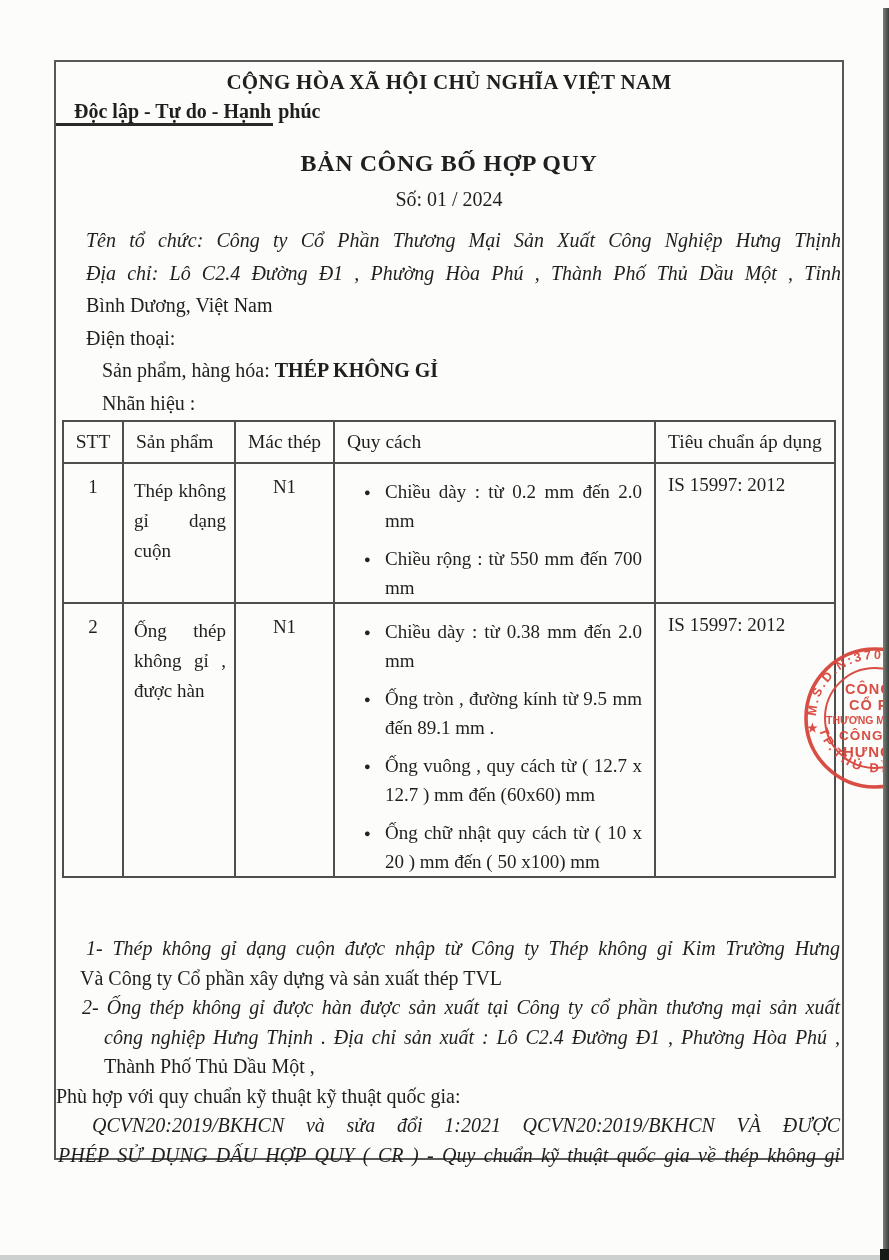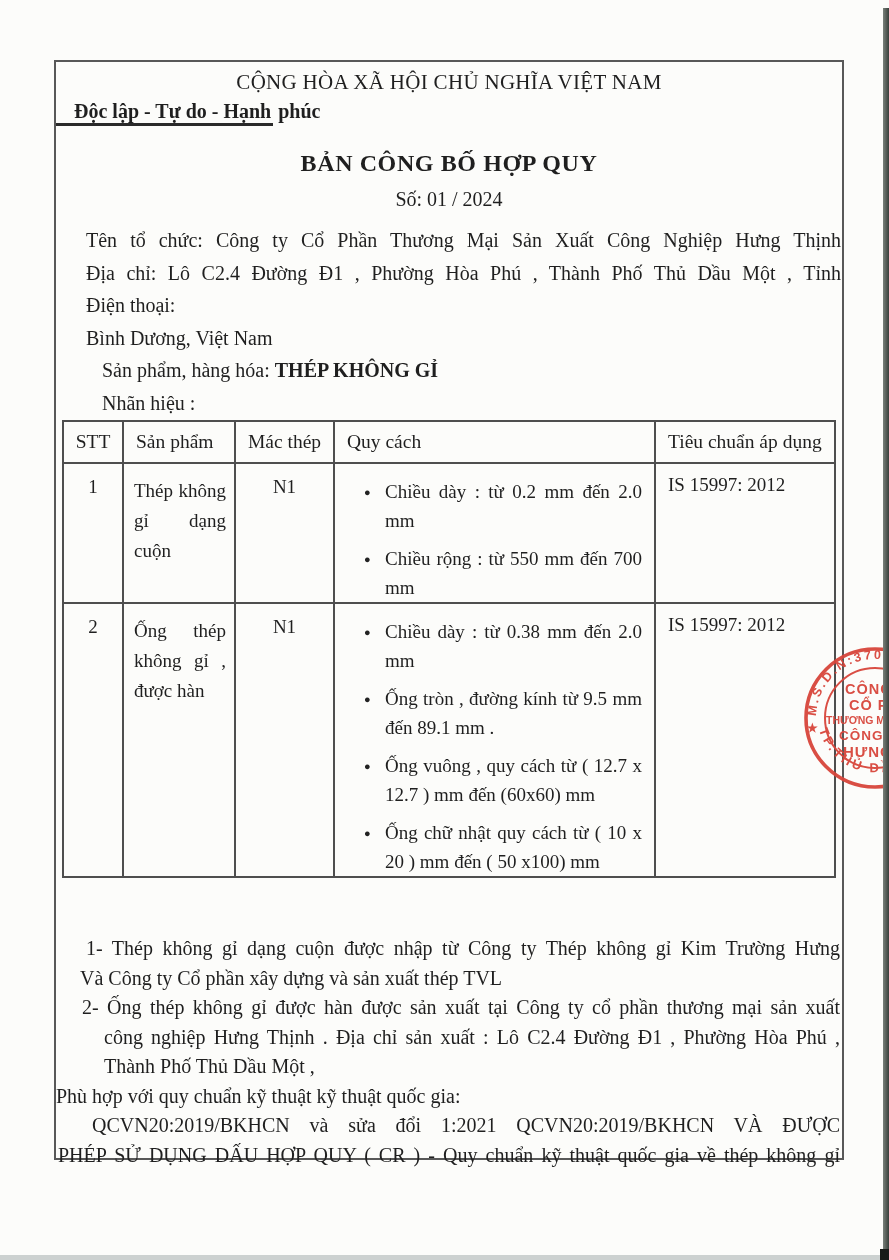--- a/index.html
+++ b/index.html
@@ -6,30 +6,30 @@
   .scan {
     position:relative; width:889px; height:1260px;
     background:#fcfcfa; overflow:hidden;
     color:#1f1f1f; font-family:"Liberation Serif", serif;
   }
   .frame {
     position:absolute; left:54px; top:60px; width:790px; height:1100px;
     border:2px solid #585858; box-sizing:border-box; background:transparent;
   }
   
-  .republic { font-size:21px; font-weight:normal; text-align:center; margin-top:8px; letter-spacing:.3px; }
+  .republic { font-size:21px; font-weight:bold; text-align:center; margin-top:8px; letter-spacing:.3px; }
   .motto    { font-size:20px; font-weight:bold; text-align:left; margin-top:5px; }
   .motto .ul { border-bottom:3px solid #2a2a2a; padding:0 2px 1px 18px; }
   .doc-title { font-size:24px; font-weight:bold; text-align:center; margin-top:27px; letter-spacing:.6px; }
   .doc-number { font-size:20px; text-align:center; margin-top:11px; }
   
   .info { margin-top:13px; font-size:20px; line-height:32.5px; }
   .info .ln { padding-left:30px; padding-right:1px; }
   .info .indent2 { padding-left:46px; }
-  .jl { text-align:justify; text-align-last:justify; }
+  .jl { text-align:justify; text-align-last:justify;font-style:italic; }
   .b { font-weight:bold; }
   
   table.products { border-collapse:collapse; table-layout:fixed; width:772px; margin:1px 0 0 6px; font-size:19px; }
   table.products th, table.products td { border:2px solid #4e4e4e; font-weight:normal; }
   table.products thead th { height:40px; vertical-align:middle; text-align:left; padding:0 0 0 12px; font-size:19.5px; }
   table.products thead th.hc { text-align:center; padding:0; }
   table.products tbody td { vertical-align:top; }
   tr.r1 { height:94px; }
   tr.r2 { height:236px; }
   td.c-stt { text-align:center; padding-top:12px; }
@@ -63,22 +63,22 @@
 
     <div class="republic">CỘNG HÒA XÃ HỘI CHỦ NGHĨA VIỆT NAM</div>
     <div class="motto"><span class="ul">Độc lập - Tự do - Hạnh</span><span> phúc</span></div>
 
     <div class="doc-title">BẢN CÔNG BỐ HỢP QUY</div>
     <div class="doc-number">Số: 01 / 2024</div>
 
     <div class="info">
       <div class="ln jl">Tên tổ chức: Công ty Cổ Phần Thương Mại Sản Xuất Công Nghiệp Hưng Thịnh</div>
       <div class="ln jl">Địa chỉ: Lô C2.4 Đường Đ1 , Phường Hòa Phú , Thành Phố Thủ Dầu Một , Tỉnh</div>
+      <div class="ln">Bình Dương, Việt Nam</div>
       <div class="ln">Điện thoại:</div>
-      <div class="ln">Bình Dương, Việt Nam</div>
       <div class="ln indent2"><span>Sản phẩm, hàng hóa: </span><span class="b">THÉP KHÔNG GỈ</span></div>
       <div class="ln indent2">Nhãn hiệu :</div>
     </div>
 
     <table class="products">
       <colgroup>
         <col style="width:60px">
           <col style="width:112px">
           <col style="width:99px">
           <col style="width:321px">

